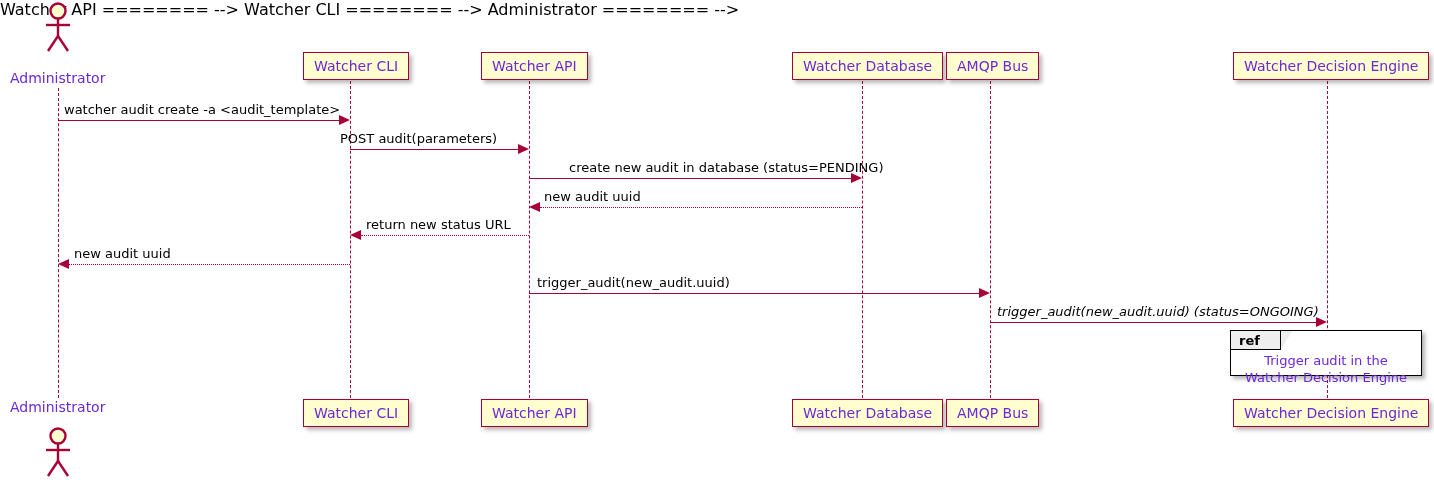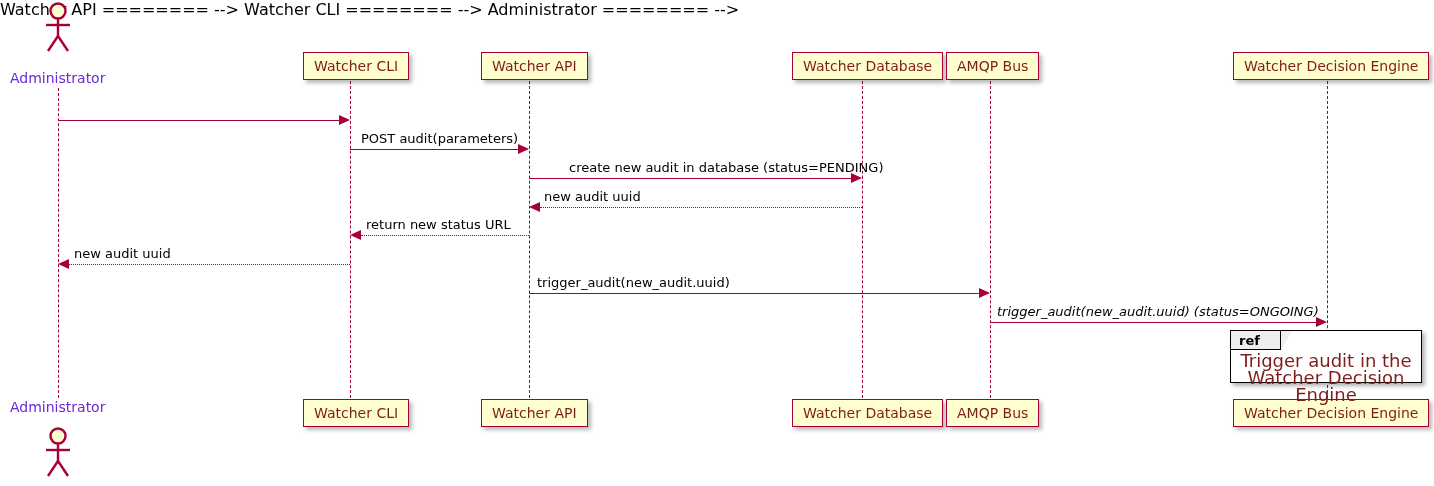--- a/index.html
+++ b/index.html
@@ -15,21 +15,21 @@
     font-family: "DejaVu Sans", sans-serif;
     overflow: hidden;
   }
 
   
   .participant {
     position: absolute;
     box-sizing: border-box;
     background: #FEFECE;
     border: 1.5px solid #A80036;
-    color: #7f1d1d;
+    color: #6d28d9;
     font-size: 14px;
     line-height: 1;
     display: flex;
     align-items: center;
     justify-content: center;
     padding: 0 10px;
     height: 28px;
     white-space: nowrap;
     box-shadow: 3px 3px 4px rgba(0,0,0,0.28);
     z-index: 5;
@@ -125,22 +125,22 @@
     border-left: 11px solid #EEEEEE;
     border-bottom: 19px solid transparent;
     top: 0;
   }
   .ref-body {
     position: absolute;
     left: 0;
     top: 21px;
     width: 100%;
     text-align: center;
-    font-size: 18px;
-    color: #7f1d1d;
+    font-size: 13px;
+    color: #6d28d9;
     line-height: 17px;
   }
 </style>
 </head>
 <body>
 
 <div id="diagram">
 
   
   <div class="actor-label" style="left:10px; top:70px;">Administrator</div>
@@ -165,25 +165,26 @@
   <div class="lifeline" style="left:58px;  top:88px; height:310px;"></div>
   <div class="lifeline" style="left:350px; top:81px; height:317px;"></div>
   <div class="lifeline" style="left:529px; top:81px; height:317px;"></div>
   <div class="lifeline" style="left:862px; top:81px; height:317px;"></div>
   <div class="lifeline" style="left:990px; top:81px; height:317px;"></div>
   <div class="lifeline" style="left:1327px; top:81px; height:317px;"></div>
 
   
   <div class="msg" style="left:58px; top:120px; width:281px;"></div>
   <div class="arrowhead right" style="left:339px; top:115px;"></div>
+  <div class="msg-label" style="left:64px; top:103px;">watcher audit create -a &lt;audit_template&gt;</div>
 
   
   <div class="msg" style="left:350px; top:149px; width:168px;"></div>
   <div class="arrowhead right" style="left:518px; top:144px;"></div>
-  <div class="msg-label" style="left:361px; top:132px;">POST audit(parameters)</div>
+  <div class="msg-label" style="left:340px; top:132px;">POST audit(parameters)</div>
 
   
   <div class="msg" style="left:529px; top:178px; width:322px;"></div>
   <div class="arrowhead right" style="left:851px; top:173px;"></div>
   <div class="msg-label" style="left:537px; top:161px;margin-left:32px;">create new audit in database (status=PENDING)</div>
 
    Watcher API ======== --&gt;
   <div class="msg dotted" style="left:540px; top:207px; width:322px;"></div>
   <div class="arrowhead left" style="left:529px; top:202px;"></div>
   <div class="msg-label" style="left:544px; top:190px;">new audit uuid</div>
@@ -202,21 +203,21 @@
   <div class="msg" style="left:529px; top:293px; width:450px;"></div>
   <div class="arrowhead right" style="left:979px; top:288px;"></div>
   <div class="msg-label" style="left:537px; top:276px;">trigger_audit(new_audit.uuid)</div>
 
   
   <div class="msg" style="left:990px; top:322px; width:326px;"></div>
   <div class="arrowhead right" style="left:1316px; top:317px;"></div>
   <div class="msg-label" style="left:997px; top:305px;font-style:italic;">trigger_audit(new_audit.uuid) (status=ONGOING)</div>
 
   
-  <div class="ref-frame" style="left:1230px; top:330px; width:192px; height:53px;">
+  <div class="ref-frame" style="left:1230px; top:330px; width:192px; height:46px;">
     <div class="ref-tab" style="width:50px;">ref</div>
     <div class="ref-tab-corner" style="left:50px;"></div>
     <div class="ref-body">
       <div>Trigger audit in the</div>
       <div>Watcher Decision Engine</div>
     </div>
   </div>
 
   
   <div class="participant" style="left:303px; top:399px;">Watcher CLI</div>

